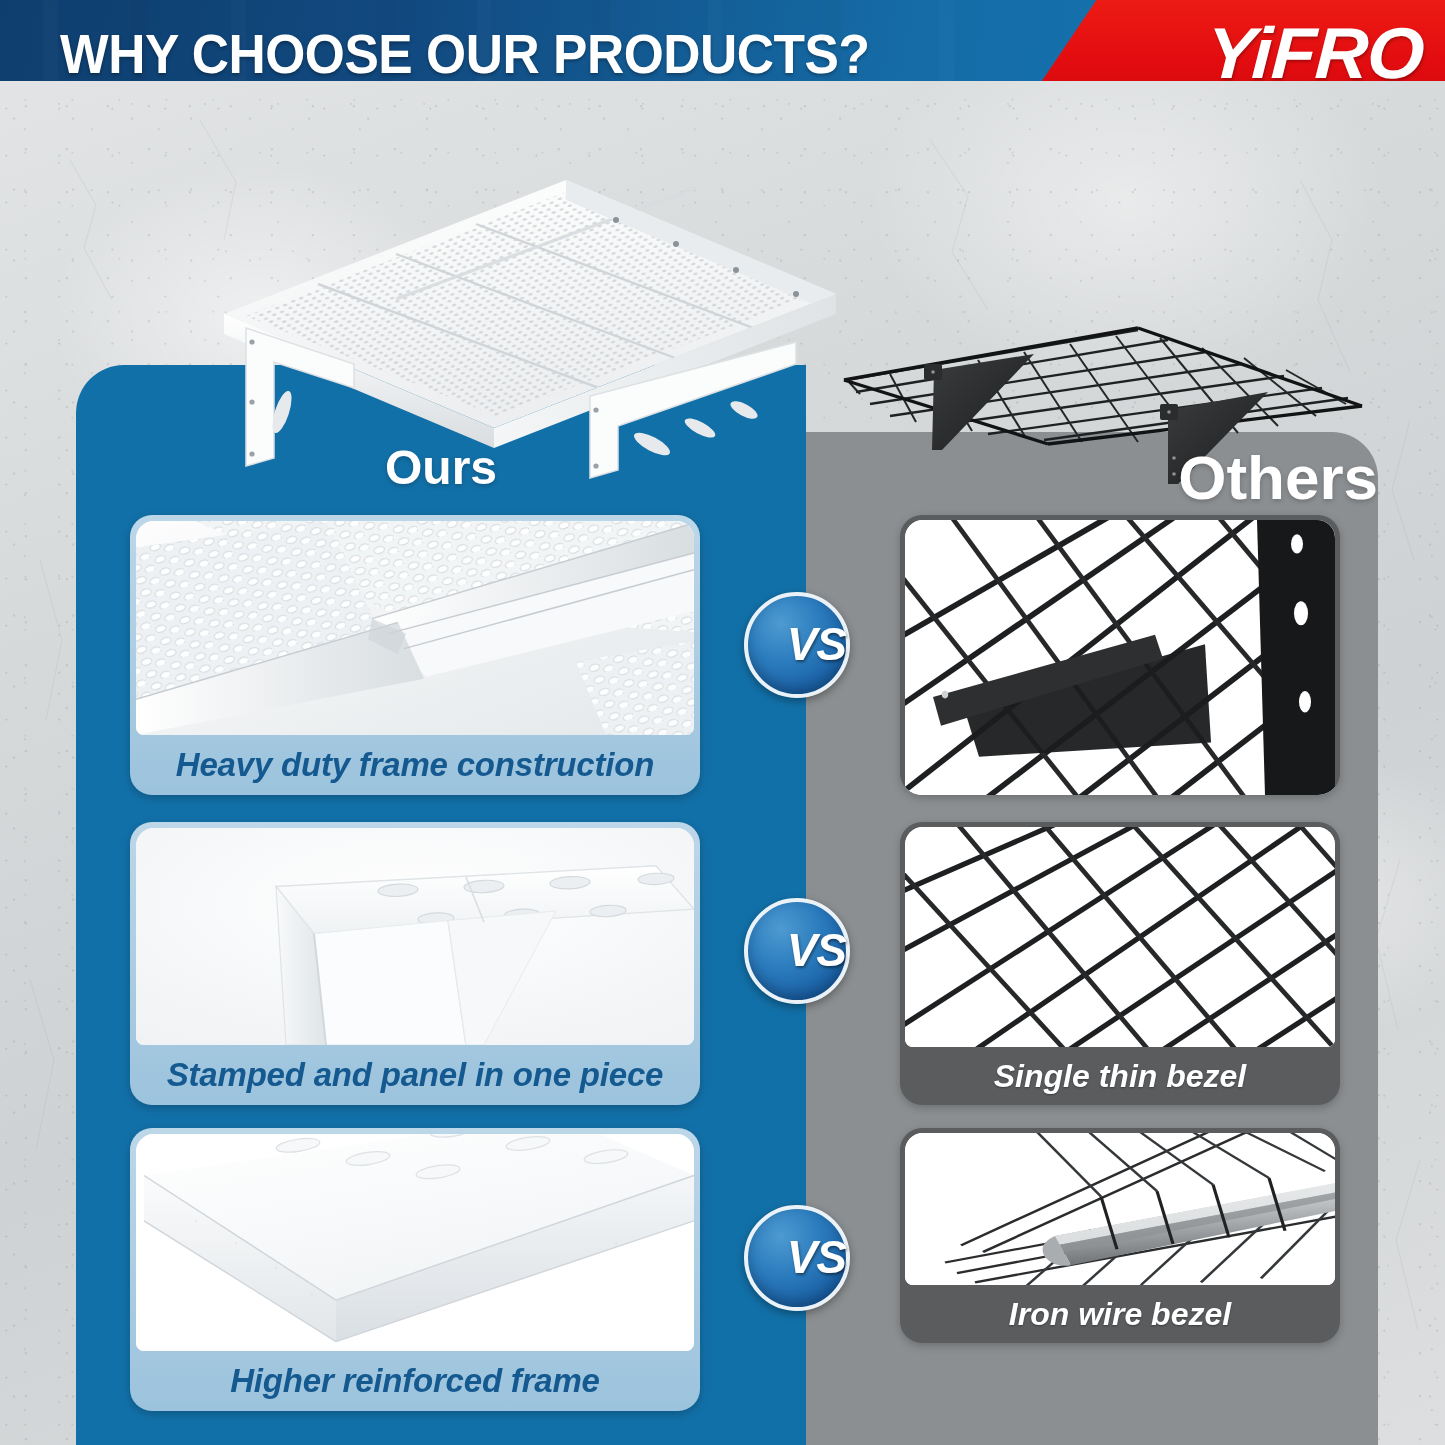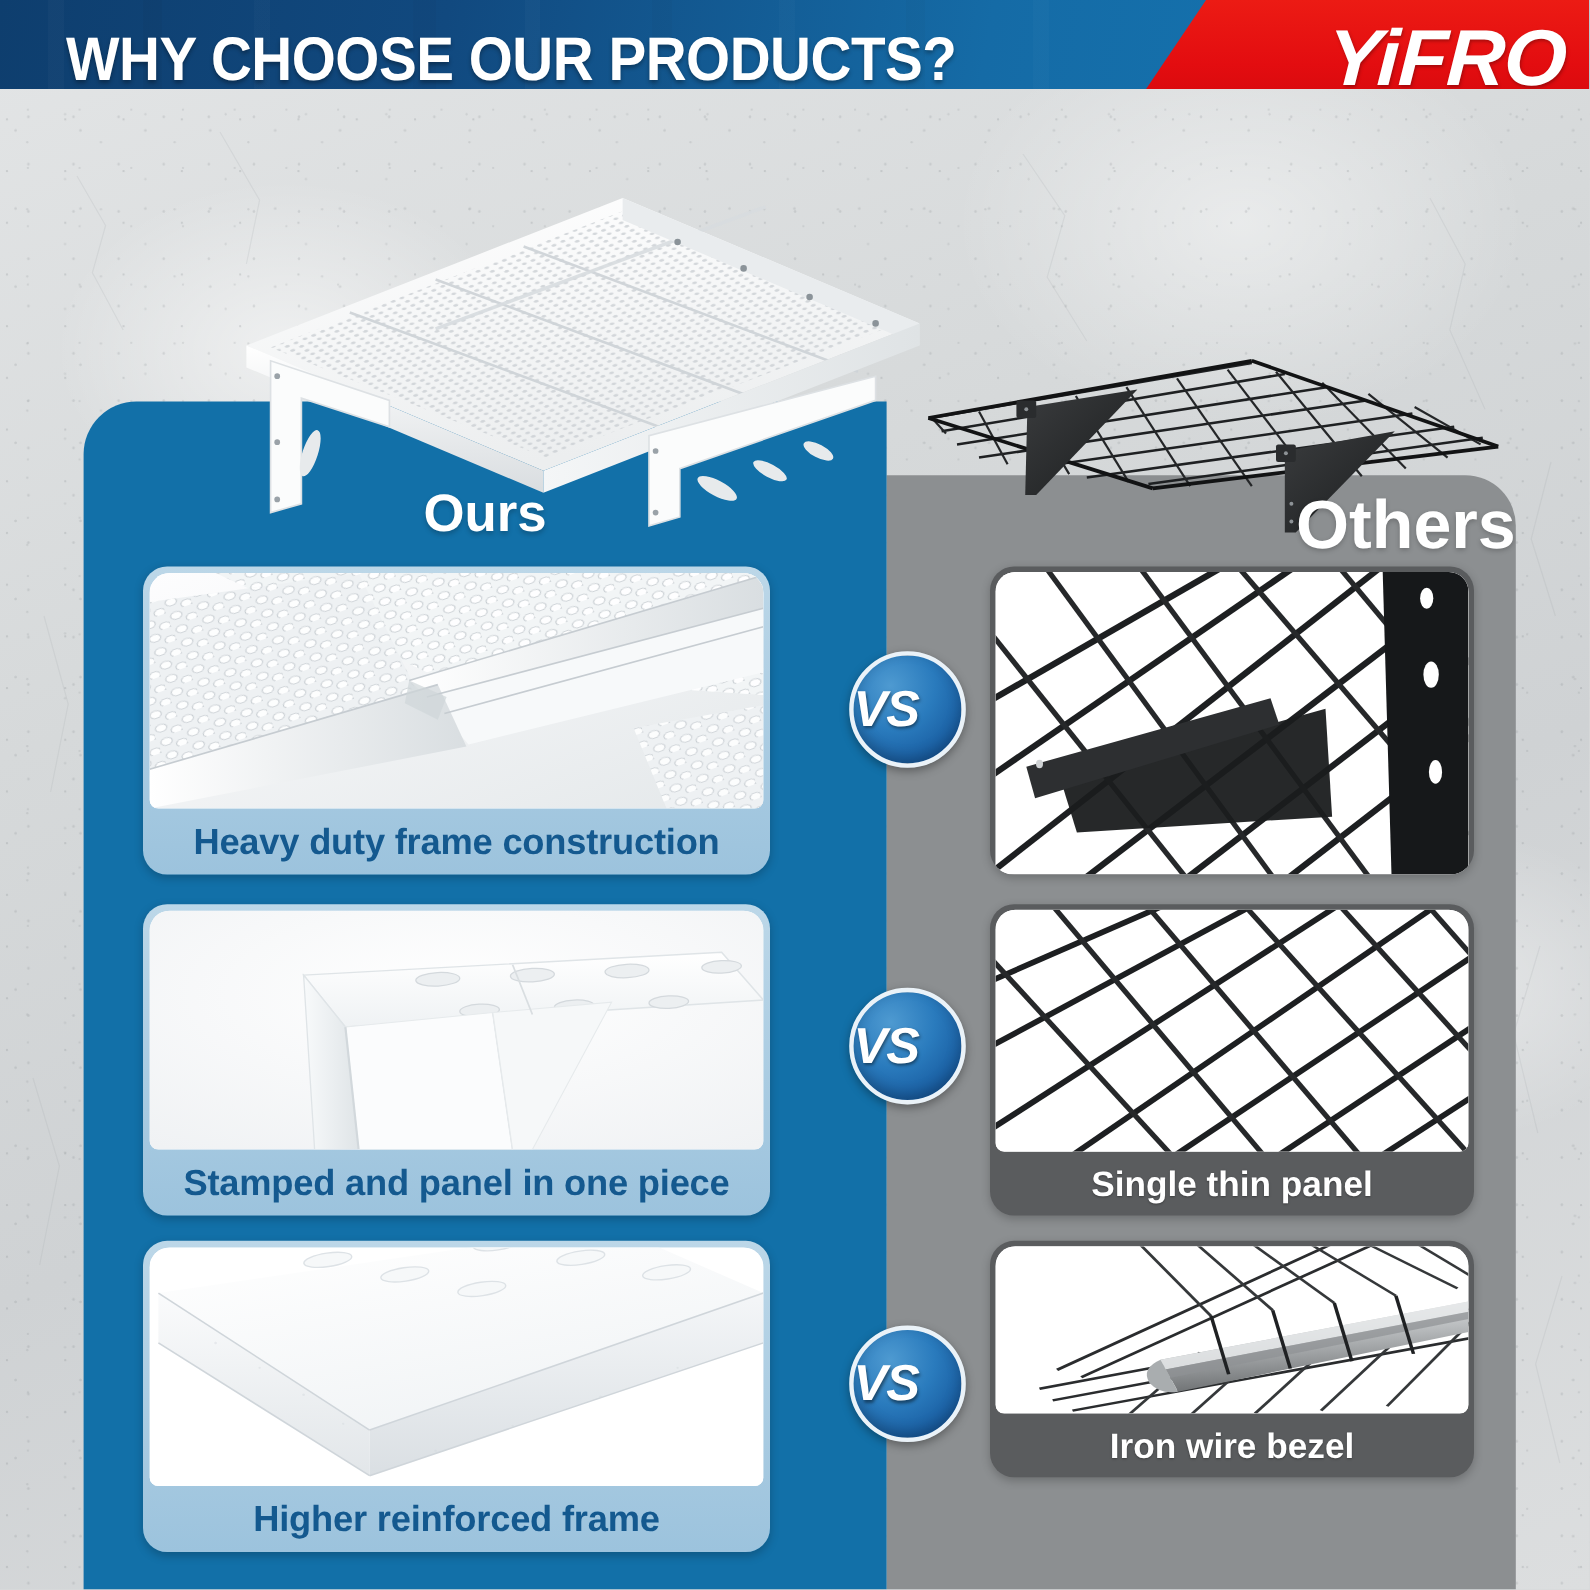--- a/index.html
+++ b/index.html
@@ -120,21 +120,21 @@
   }
   #heading-others {
     position:absolute; left:806px; top:442px; width:572px;
     text-align:right; z-index:25;
     color:#ffffff; font-size:62px; font-weight:700;
     font-family:"Liberation Sans", sans-serif;
     text-shadow:0 2px 5px rgba(0,0,0,.22);
   }
 
   
-  .card { position:absolute; z-index:22; }
+  .card { position:absolute; z-index:22;font-style:italic; }
   .card-ours  { left:130px; width:570px; }
   .card-other { left:900px; width:440px; }
 
   .card-inner {
     width:100%; height:100%;
     border-radius:22px;
     overflow:hidden;
     display:flex; flex-direction:column;
     box-shadow:0 3px 9px rgba(0,0,0,.22);
   }
@@ -166,27 +166,27 @@
   
   #card-ours-1  { top:515px; height:280px; }
   #card-ours-2  { top:822px; height:283px; }
   #card-ours-3  { top:1128px; height:283px; }
   #card-other-1 { top:515px; height:280px; }
   #card-other-2 { top:822px; height:283px; }
   #card-other-3 { top:1128px; height:215px; }
 
   
   .vs-badge {
-    position:absolute; left:772px; width:106px; height:106px;
+    position:absolute; left:744px; width:106px; height:106px;
     z-index:30;
     border-radius:50%;
     background:radial-gradient(circle at 34% 28%, #4e9ad1 0%, #2a7bbd 42%, #1a5fa3 74%, #134a87 100%);
     border:4px solid #eaf2f8;
     box-shadow:0 3px 9px rgba(0,0,0,.35), inset 0 -5px 12px rgba(0,0,0,.22);
-    display:flex; align-items:center; justify-content:flex-start;
+    display:flex; align-items:center; justify-content:flex-end;
   }
   .vs-badge span {
     color:#ffffff;
     font-size:46px; font-weight:700; font-style:italic;
     letter-spacing:-1px;
     font-family:"Liberation Sans", sans-serif;
     text-shadow:1px 2px 3px rgba(0,0,0,.45);
     transform:translateY(-1px);
   }
   #vs-1 { top:592px; }
@@ -493,21 +493,21 @@
         <g stroke="#26282a" stroke-width="4.8" fill="none">
           <line x1="-36" y1="10" x2="180" y2="256"></line>
           <line x1="34" y1="-26" x2="262" y2="256"></line>
           <line x1="118" y1="-28" x2="348" y2="254"></line>
           <line x1="204" y1="-30" x2="430" y2="232"></line>
           <line x1="292" y1="-28" x2="448" y2="152"></line>
           <line x1="376" y1="-24" x2="452" y2="66"></line>
         </g>
       </svg>
     </div>
-    <div class="caption">Single thin panel</div>
+    <div class="caption">Single thin bezel</div>
   </div>
 </div>
 
 <div class="card card-ours" id="card-ours-3">
   <div class="card-inner">
     <div class="photo">
       <svg viewBox="0 0 558 230" preserveAspectRatio="none" style="width:100%;height:100%;display:block">
         <defs>
           <linearGradient id="p3top" x1="0.2" y1="0" x2="0.7" y2="1">
             <stop offset="0" stop-color="#ffffff"></stop>

